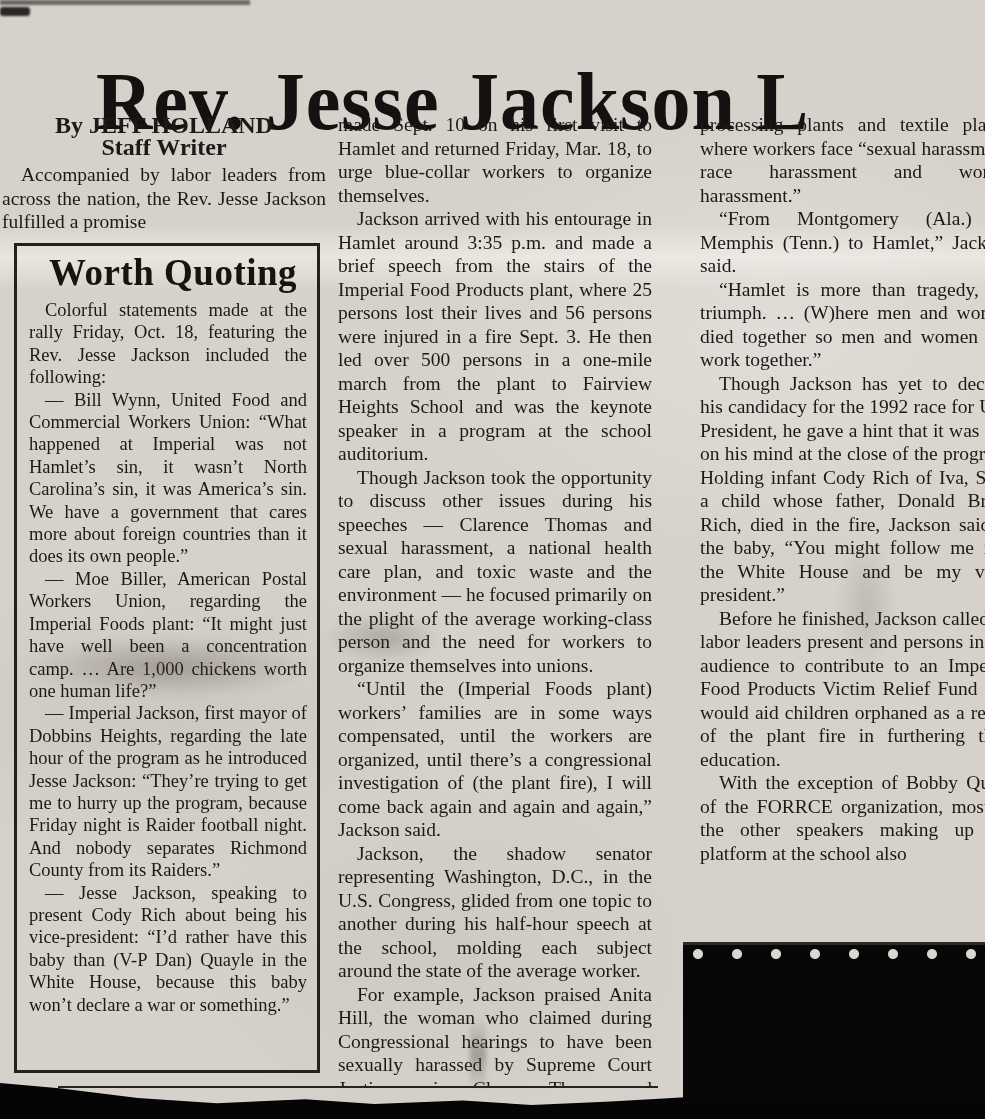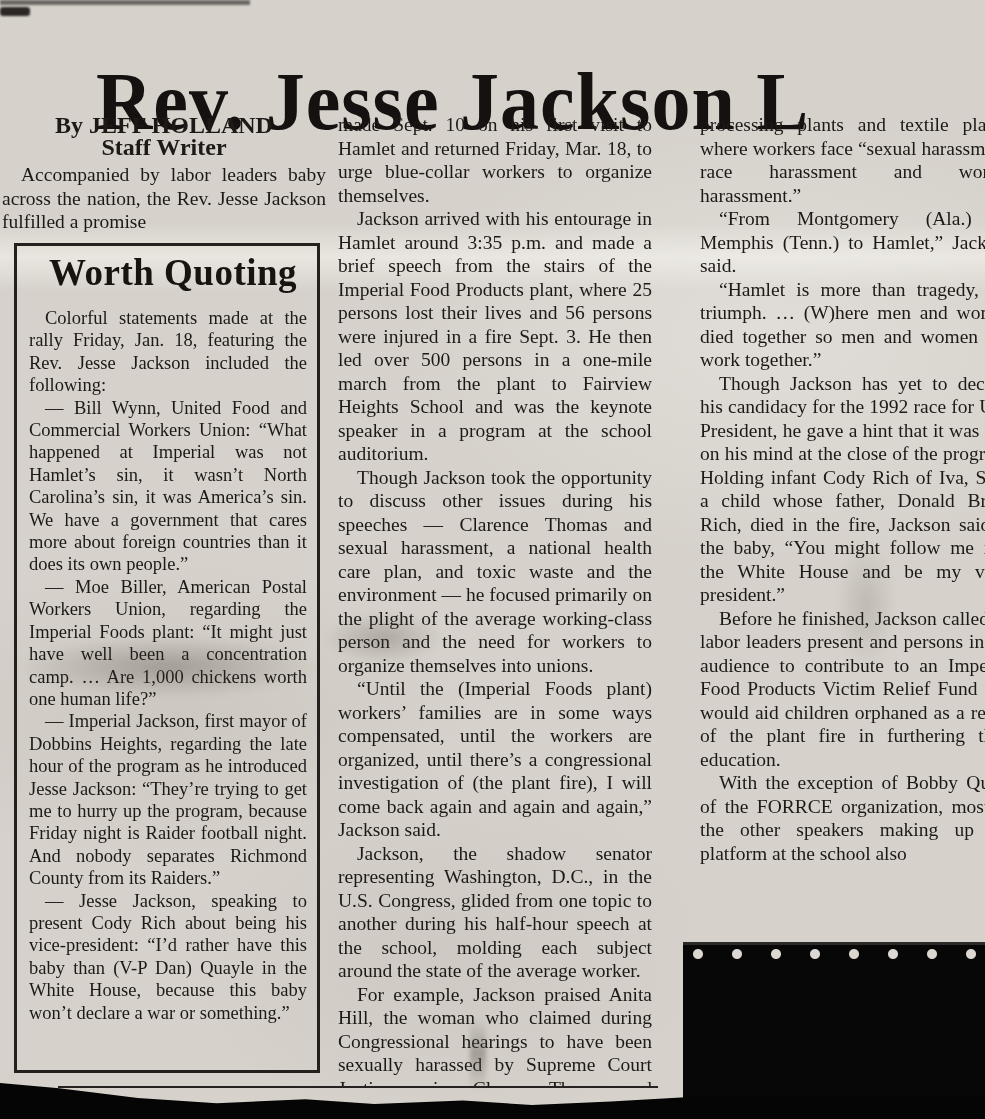--- a/index.html
+++ b/index.html
@@ -37,21 +37,21 @@
   .wq-box {
     position:absolute; left:14px; top:243px;
     width:306px; height:830px; box-sizing:border-box;
     border:3px solid #23201d;
     padding:4px 10px 0 12px;
     overflow:hidden;
     font-size:18.5px; line-height:22.4px; text-align:justify;
   }
   .wq-title {
     font-size:37px; line-height:42px; font-weight:bold;
-    text-indent:0; margin:2px 0 13px 20px; letter-spacing:0.5px;
+    text-indent:0; margin:2px 0 5px 20px; letter-spacing:0.5px;
     text-align:left; color:#17140f;
   }
   .wq-box p { text-indent:16px; }
   .attr { }
   .photo-block {
     position:absolute; left:683px; top:942px; width:302px; height:177px;
     background:#070707; border-top:3px solid #2b2a28;
   }
   .photo-dots {
     position:absolute; top:2px; left:8px; right:0; height:13px;
@@ -80,26 +80,26 @@
 </head>
 <body>
 
 <div class="texture"></div>
 
 <h1 class="headline">Rev. Jesse Jackson L</h1>
 
 <div class="col" id="col-left">
   <div class="byline">By JEFF HOLLAND</div>
   <div class="byline" style="margin-top:-6px;">Staff Writer</div>
-  <p>Accompanied by labor leaders baby across the nation, the Rev. Jesse Jackson fulfilled a promise</p>
+  <p>Accompanied by labor leaders from across the nation, the Rev. Jesse Jackson fulfilled a promise</p>
 </div>
 
 <div class="wq-box">
   <div class="wq-title">Worth Quoting</div>
-  <p>Colorful statements made at the rally Friday, Jan. 18, featuring the Rev. Jesse Jackson included the following:</p>
+  <p>Colorful statements made at the rally Friday, Oct. 18, featuring the Rev. Jesse Jackson included the following:</p>
   <p><span class="attr">— Bill Wynn, United Food and Commercial Workers Union:</span> <span>“What happened at Imperial was not Hamlet’s sin, it wasn’t North Carolina’s sin, it was America’s sin. We have a government that cares more about foreign countries than it does its own people.”</span></p>
   <p><span class="attr">— Moe Biller, American Postal Workers Union, regarding the Imperial Foods plant:</span> <span>“It might just have well been a concentration camp. … Are 1,000 chickens worth one human life?”</span></p>
   <p><span class="attr">— Imperial Jackson, first mayor of Dobbins Heights, regarding the late hour of the program as he introduced Jesse Jackson:</span> <span>“They’re trying to get me to hurry up the program, because Friday night is Raider football night. And nobody separates Richmond County from its Raiders.”</span></p>
   <p><span class="attr">— Jesse Jackson, speaking to present Cody Rich about being his vice-president:</span> <span>“I’d rather have this baby than (V-P Dan) Quayle in the White House, because this baby won’t declare a war or something.”</span></p>
 </div>
 
 <div class="col" id="col-middle">
   <p class="cont">made Sept. 10 on his first visit to Hamlet and returned Friday, Mar. 18, to urge blue-collar workers to organize themselves.</p>
   <p>Jackson arrived with his entourage in Hamlet around 3:35 p.m. and made a brief speech from the stairs of the Imperial Food Products plant, where 25 persons lost their lives and 56 persons were injured in a fire Sept. 3. He then led over 500 persons in a one-mile march from the plant to Fairview Heights School and was the keynote speaker in a program at the school auditorium.</p>
   <p>Though Jackson took the opportunity to discuss other issues during his speeches — Clarence Thomas and sexual harassment, a national health care plan, and toxic waste and the environment — he focused primarily on the plight of the average working-class person and the need for workers to organize themselves into unions.</p>

